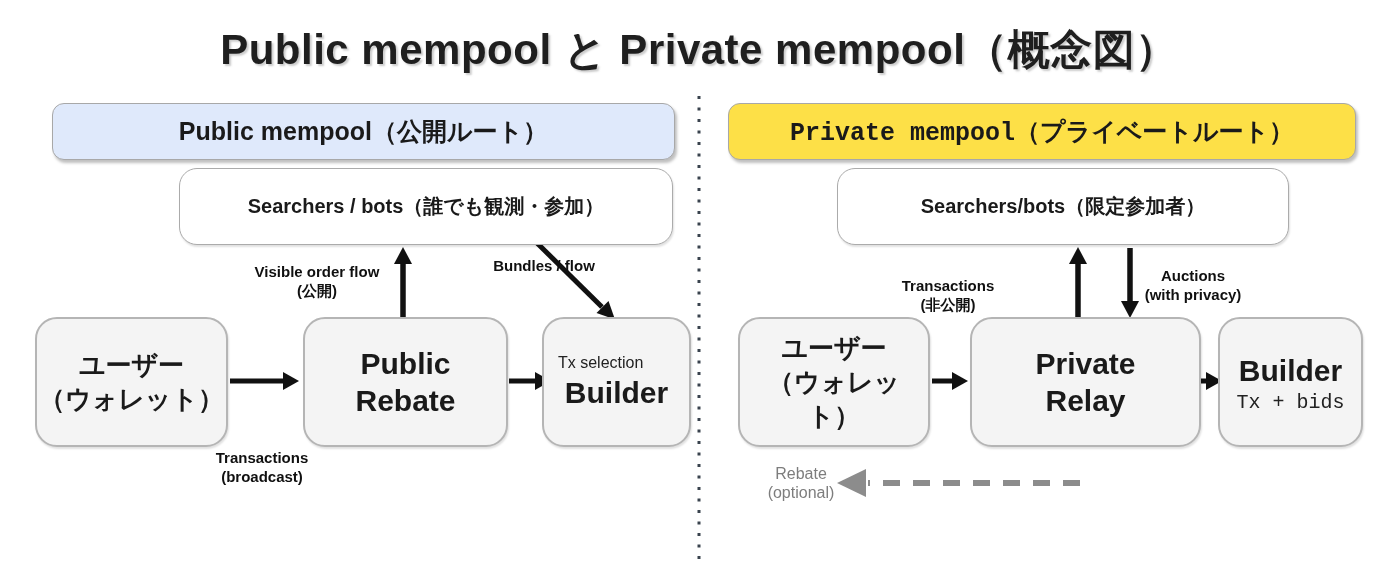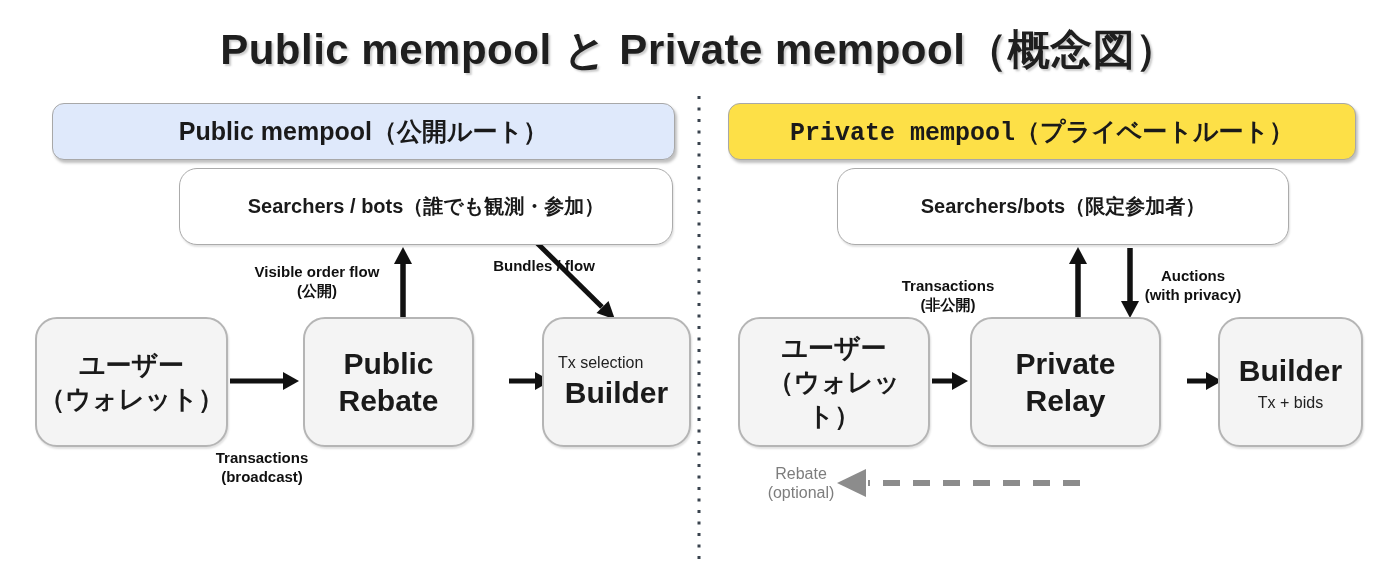--- a/index.html
+++ b/index.html
@@ -36,26 +36,26 @@
     position:absolute; top:317px; height:130px; box-sizing:border-box;
     background:#f4f4f4; border:2px solid #b5b5b5; border-radius:22px;
     display:flex; flex-direction:column; align-items:center; justify-content:center;
     text-align:center; font-weight:bold;
     box-shadow:1px 2px 2px rgba(0,0,0,0.12);
   }
   .node-line    { font-size:30px; line-height:37px; }
   .node-line-jp { font-size:26px; line-height:34px; }
   .tx-note { font-size:16px; font-weight:normal; line-height:20px; color:#222; }
   .note-left { align-self:flex-start; margin-left:14px; margin-bottom:1px; }
-  .note-under { margin-top:4px; font-size:16px; }
+  .note-under { margin-top:4px; font-size:20px;font-family:Liberation Mono, monospace; }
   .n-user-pub   { left:35px;   width:193px; }
-  .n-mempool    { left:303px;  width:171px; }
+  .n-mempool    { left:303px;  width:205px; }
   .n-builder-l  { left:542px;  width:149px; }
   .n-user-priv  { left:738px;  width:192px; }
-  .n-relay      { left:970px;  width:191px; }
+  .n-relay      { left:970px;  width:231px; }
   .n-builder-r  { left:1218px; width:145px; }
   .lbl {
     position:absolute; font-size:15px; font-weight:bold; line-height:19px;
     text-align:center; color:#101010;
   }
   .lbl-vof   { left:237px;  top:262px; width:160px; }
   .lbl-bb    { left:486px;  top:256px; width:116px; }
   .lbl-txb   { left:187px;  top:448px; width:150px; }
   .lbl-txp   { left:873px;  top:276px; width:150px; }
   .lbl-auc   { left:1118px; top:266px; width:150px; }

